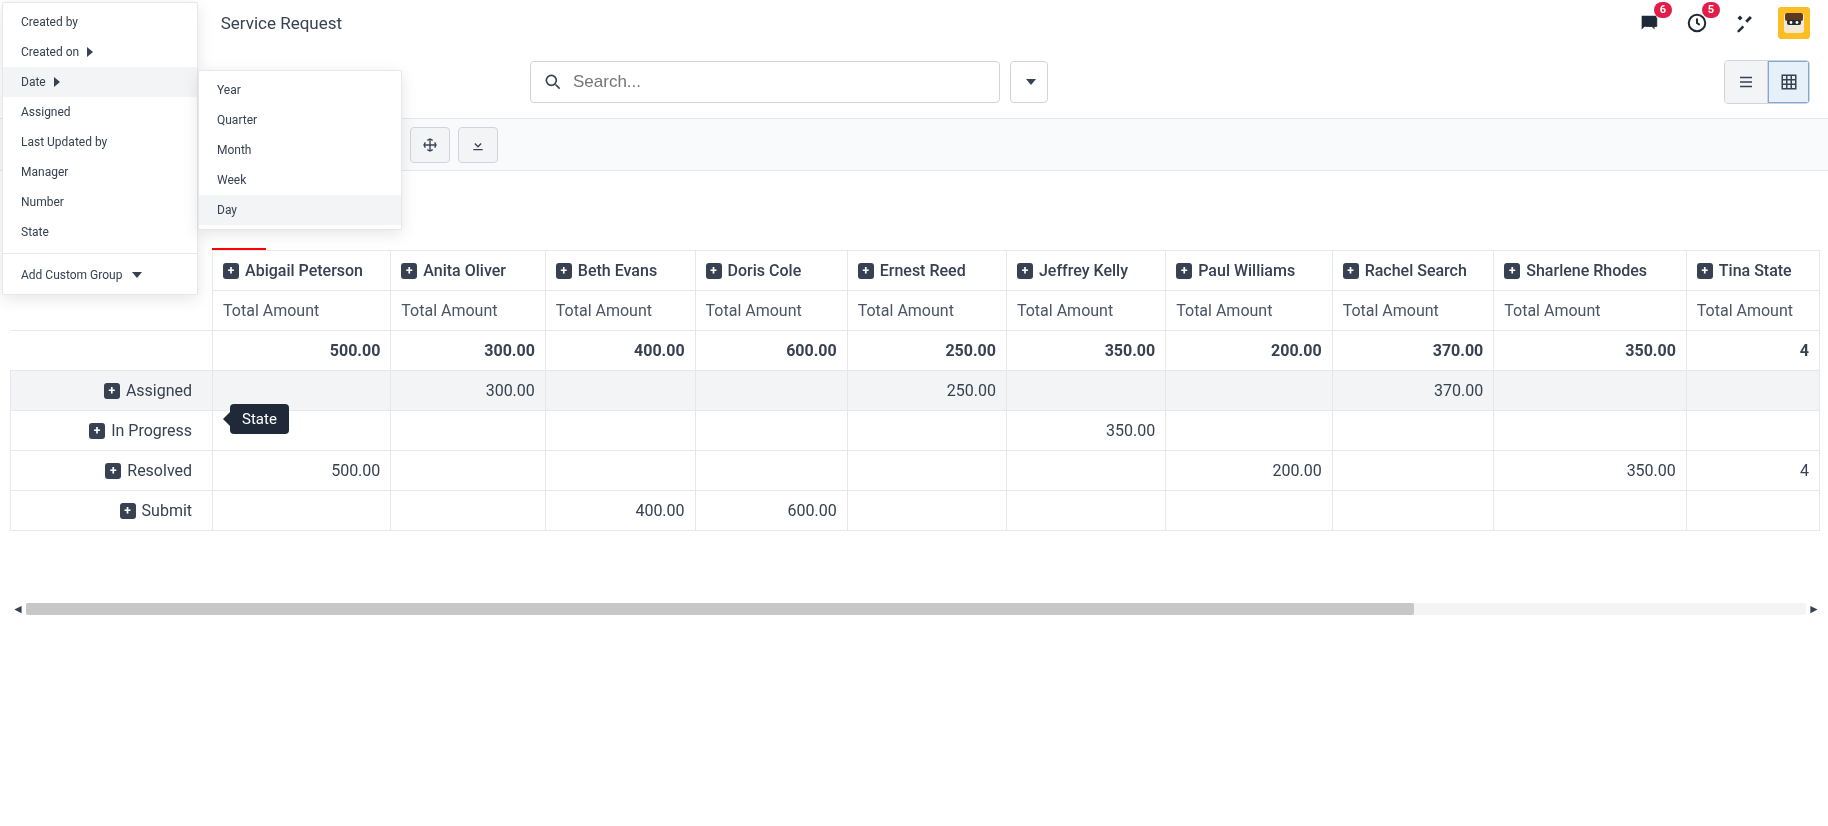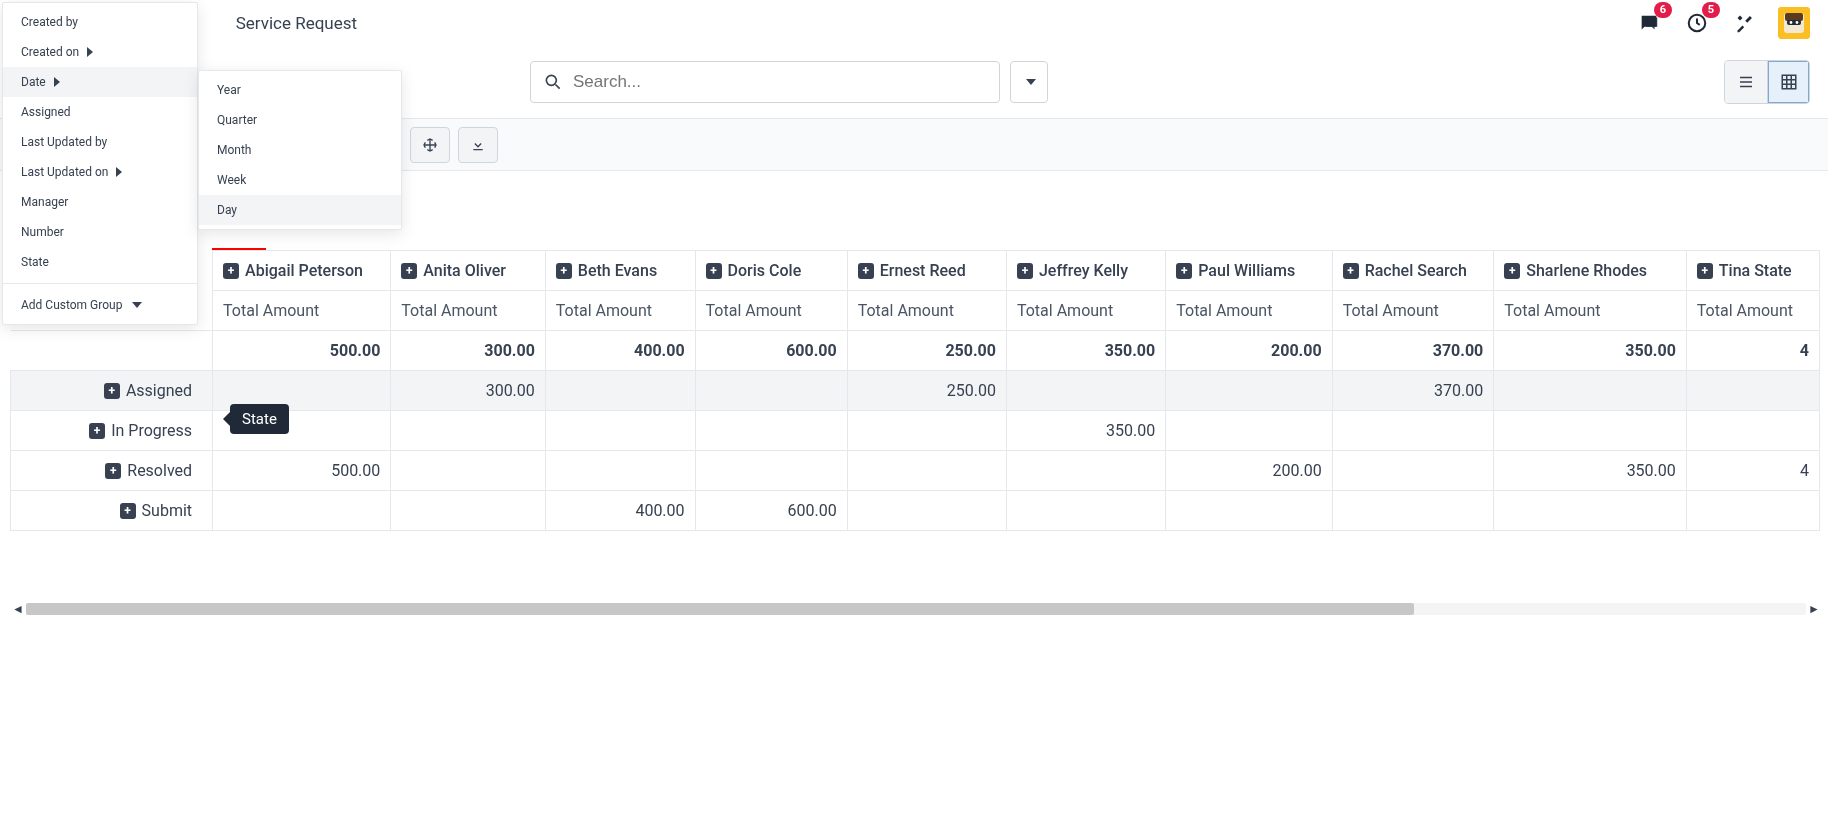--- a/index.html
+++ b/index.html
@@ -9,21 +9,21 @@
     color: #374151;
     background: #fff;
     overflow: hidden;
   }
   .header {
     display: flex;
     align-items: center;
     padding: 6px 18px 6px 190px;
     height: 46px;
   }
-  .header-left { display:flex; align-items:center; gap:40px;justify-content:flex-end;}
+  .header-left { display:flex; align-items:center; gap:25px;justify-content:flex-end;}
   .header .trunc { font-size: 17px; color:#374151; font-weight:500;}
   .header .title { font-size: 17px; color:#374151; font-weight:400;}
   .header-right { margin-left:auto; display:flex; align-items:center; gap:18px;}
   .icon-wrap { position:relative; display:inline-flex; align-items:center; justify-content:center; width:30px; height:30px; }
   .badge {
     position:absolute; top:-6px; right:-8px;
     background:#e11d48; color:#fff; font-size:11px; font-weight:700;
     border-radius:999px; padding:1px 6px; line-height:14px;
   }
   .avatar {
@@ -196,24 +196,20 @@
     </div>
     <div class="item hover">
       <span>Date</span>
       <span class="caret-r"></span>
     </div>
     <div class="item">
       <span>Assigned</span>
     </div>
     <div class="item">
       <span>Last Updated by</span>
-    </div>
-    <div class="item">
-      <span>Last Updated on</span>
-      <span class="caret-r"></span>
     </div>
     <div class="item">
       <span>Manager</span>
     </div>
     <div class="item">
       <span>Number</span>
     </div>
     <div class="item">
       <span>State</span>
     </div>

